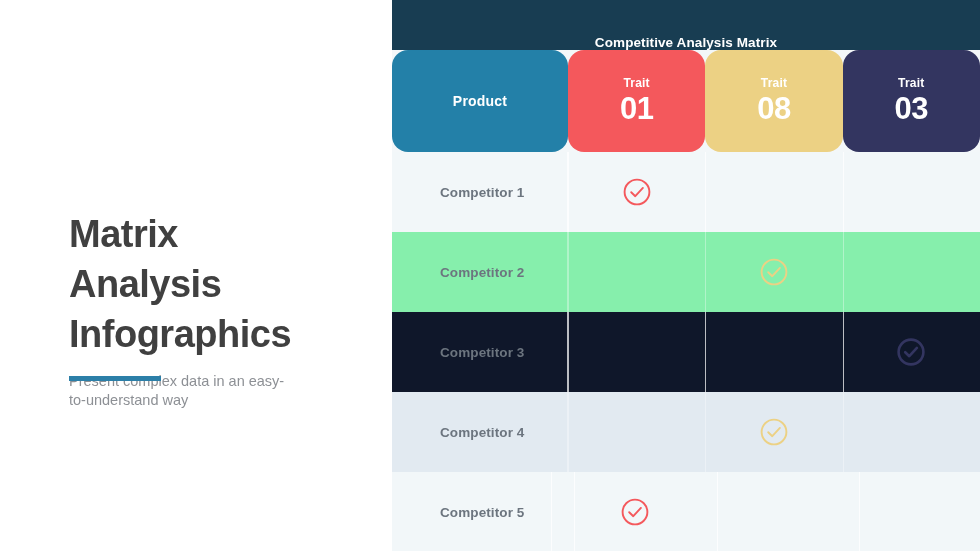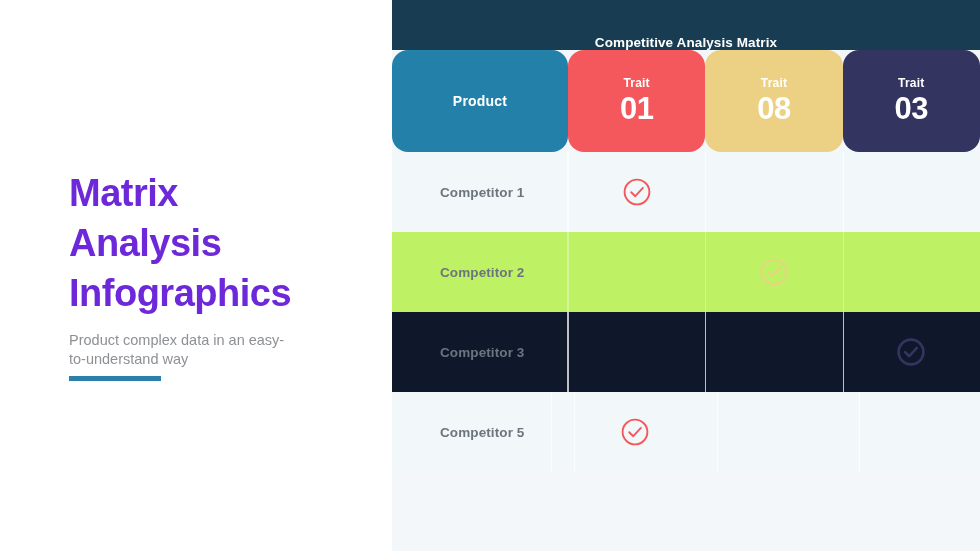--- a/index.html
+++ b/index.html
@@ -200,24 +200,24 @@
     display: block;
   }
 </style>
 </head>
 <body>
 
 <div class="slide">
 
   <div class="left-panel">
     <div class="title-block">
-      <h1 class="slide-title" style="color: #6d28d9;">Matrix
+      <h1 class="slide-title" style="color: #404040; margin-top: 41px;">Matrix
 Analysis
 Infographics</h1>
-      <p class="slide-subtitle" style="color: rgb(141, 144, 149);">Product complex data in an easy-
+      <p class="slide-subtitle" style="color: rgb(141, 144, 149);">Present complex data in an easy-
 to-understand way</p>
     </div>
     <div class="accent-bar" style="background: rgb(44, 127, 168);"></div>
   </div>
 
   <div class="table-panel">
 
     <div class="matrix-title-bar" style="background: rgb(24, 61, 82);">
       <span class="matrix-title-text">Competitive Analysis Matrix</span>
     </div>
@@ -247,21 +247,21 @@
           </div>
           <div class="cell mark-cell">
             <svg class="check-icon" width="30" height="30" viewBox="0 0 30 30">
               <circle cx="15" cy="15" r="12.4" fill="none" stroke="#f4585c" stroke-width="1.9"></circle>
               <path d="M9.2 15.2 L13.3 19.2 L20.9 10.9" fill="none" stroke="#f4585c" stroke-width="1.9" stroke-linecap="round" stroke-linejoin="round"></path>
             </svg>
           </div>
           <div class="cell mark-cell"></div>
           <div class="cell mark-cell"></div>
         </div>
-        <div class="data-row even" style="background: #bef264;">
+        <div class="data-row even" style="background: #86efac;">
           <div class="cell label-cell">
             <span class="row-label">Competitor 2</span>
           </div>
           <div class="cell mark-cell"></div>
           <div class="cell mark-cell">
             <svg class="check-icon" width="30" height="30" viewBox="0 0 30 30">
               <circle cx="15" cy="15" r="12.4" fill="none" stroke="#ecd184" stroke-width="1.9"></circle>
               <path d="M9.2 15.2 L13.3 19.2 L20.9 10.9" fill="none" stroke="#ecd184" stroke-width="1.9" stroke-linecap="round" stroke-linejoin="round"></path>
             </svg>
           </div>
@@ -273,20 +273,33 @@
           </div>
           <div class="cell mark-cell"></div>
           <div class="cell mark-cell"></div>
           <div class="cell mark-cell">
             <svg class="check-icon" width="30" height="30" viewBox="0 0 30 30">
               <circle cx="15" cy="15" r="12.4" fill="none" stroke="#333560" stroke-width="2.6"></circle>
               <path d="M9.2 15.2 L13.3 19.2 L20.9 10.9" fill="none" stroke="#333560" stroke-width="2.6" stroke-linecap="round" stroke-linejoin="round"></path>
             </svg>
           </div>
         </div>
+        <div class="data-row even" style="background: rgb(226, 234, 241);">
+          <div class="cell label-cell">
+            <span class="row-label">Competitor 4</span>
+          </div>
+          <div class="cell mark-cell"></div>
+          <div class="cell mark-cell">
+            <svg class="check-icon" width="30" height="30" viewBox="0 0 30 30">
+              <circle cx="15" cy="15" r="12.4" fill="none" stroke="#ecd184" stroke-width="1.9"></circle>
+              <path d="M9.2 15.2 L13.3 19.2 L20.9 10.9" fill="none" stroke="#ecd184" stroke-width="1.9" stroke-linecap="round" stroke-linejoin="round"></path>
+            </svg>
+          </div>
+          <div class="cell mark-cell"></div>
+        </div>
         <div class="data-row odd" style="background: rgb(242, 247, 249); gap: 22px;">
           <div class="cell label-cell">
             <span class="row-label">Competitor 5</span>
           </div>
           <div class="cell mark-cell">
             <svg class="check-icon" width="30" height="30" viewBox="0 0 30 30">
               <circle cx="15" cy="15" r="12.4" fill="none" stroke="#f4585c" stroke-width="1.9"></circle>
               <path d="M9.2 15.2 L13.3 19.2 L20.9 10.9" fill="none" stroke="#f4585c" stroke-width="1.9" stroke-linecap="round" stroke-linejoin="round"></path>
             </svg>
           </div>

